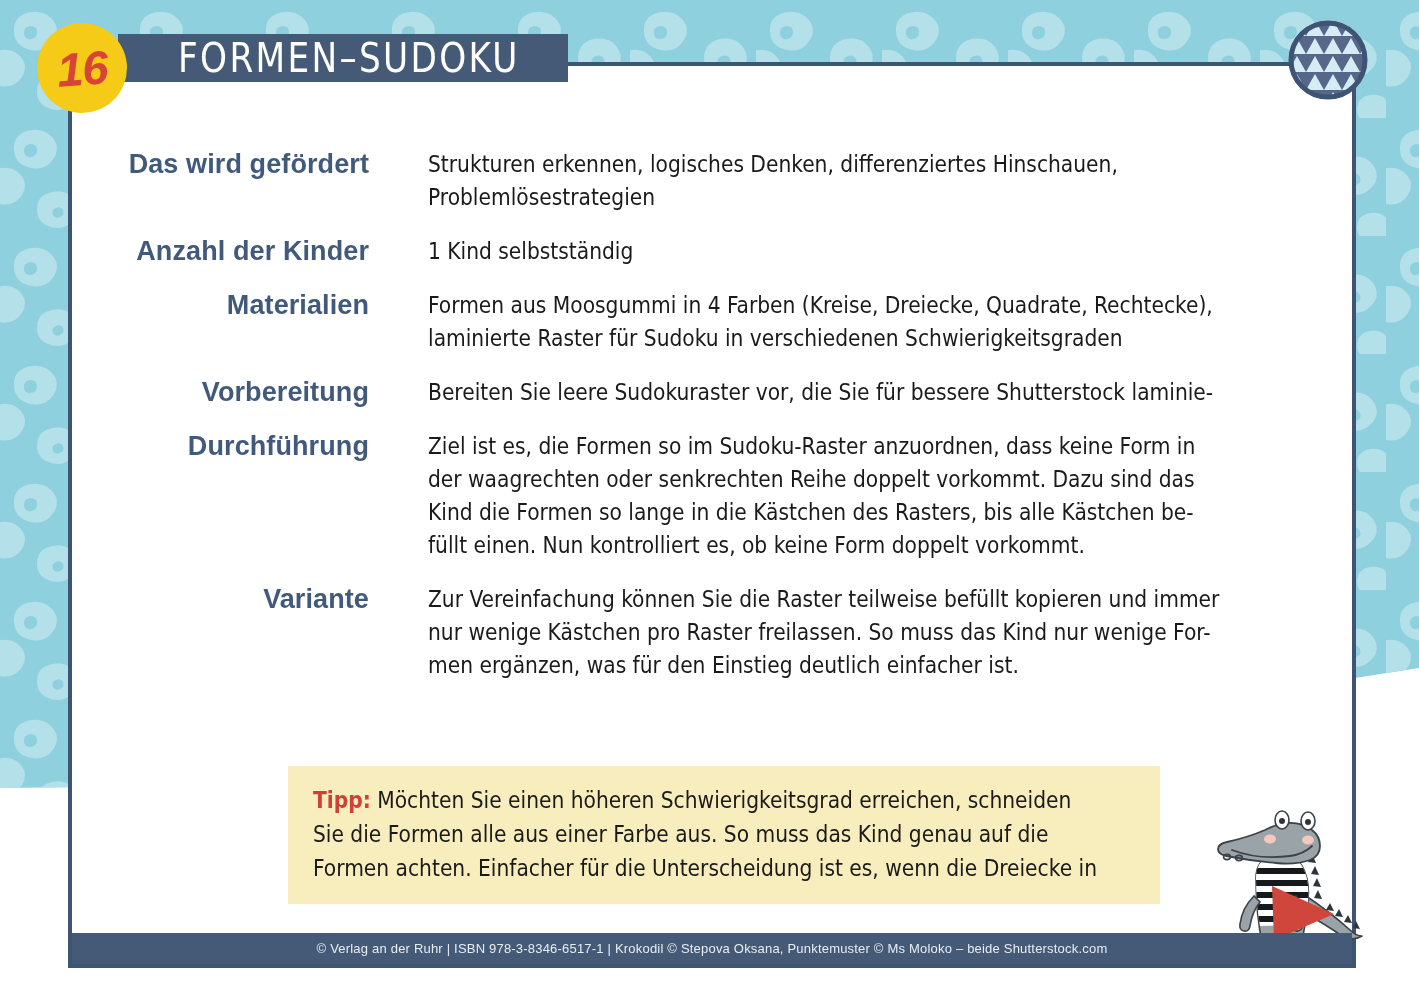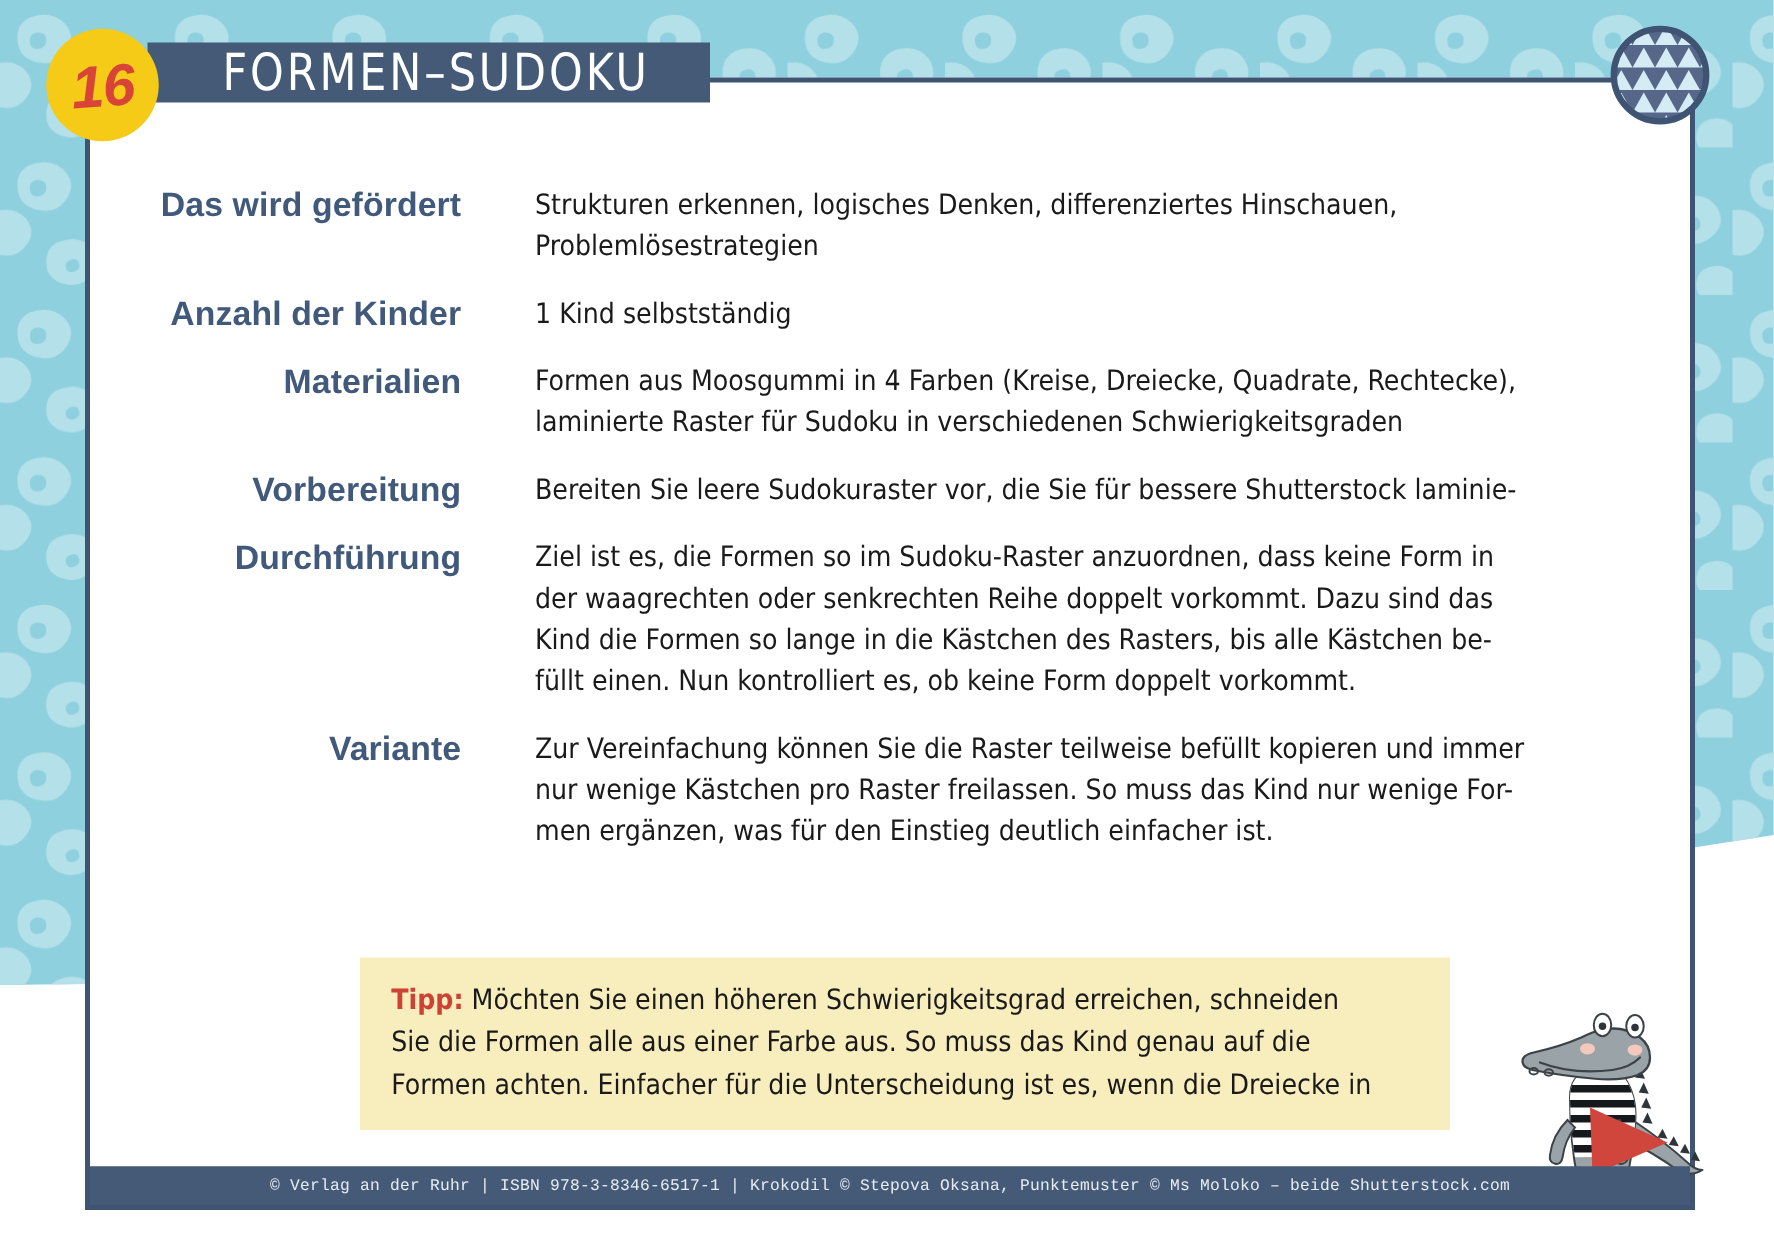--- a/index.html
+++ b/index.html
@@ -151,21 +151,21 @@
     left:0; bottom:0;
     width:100%;
     height:31px;
     background:#455a76;
     display:flex; align-items:center; justify-content:center;
     z-index:5;
   }
   #footer-text {
     color:#e8edf3;
     font-size:13px;
-    font-family:Liberation Mono, monospace;
+    font-family:Liberation Sans, sans-serif;
     letter-spacing:0.2px;
     white-space:nowrap;
   }
 </style>
 </head>
 <body>
 
 <div id="bg-band">
   <svg width="1419" height="800" viewBox="0 0 1419 800" xmlns="http://www.w3.org/2000/svg">
     <defs>

